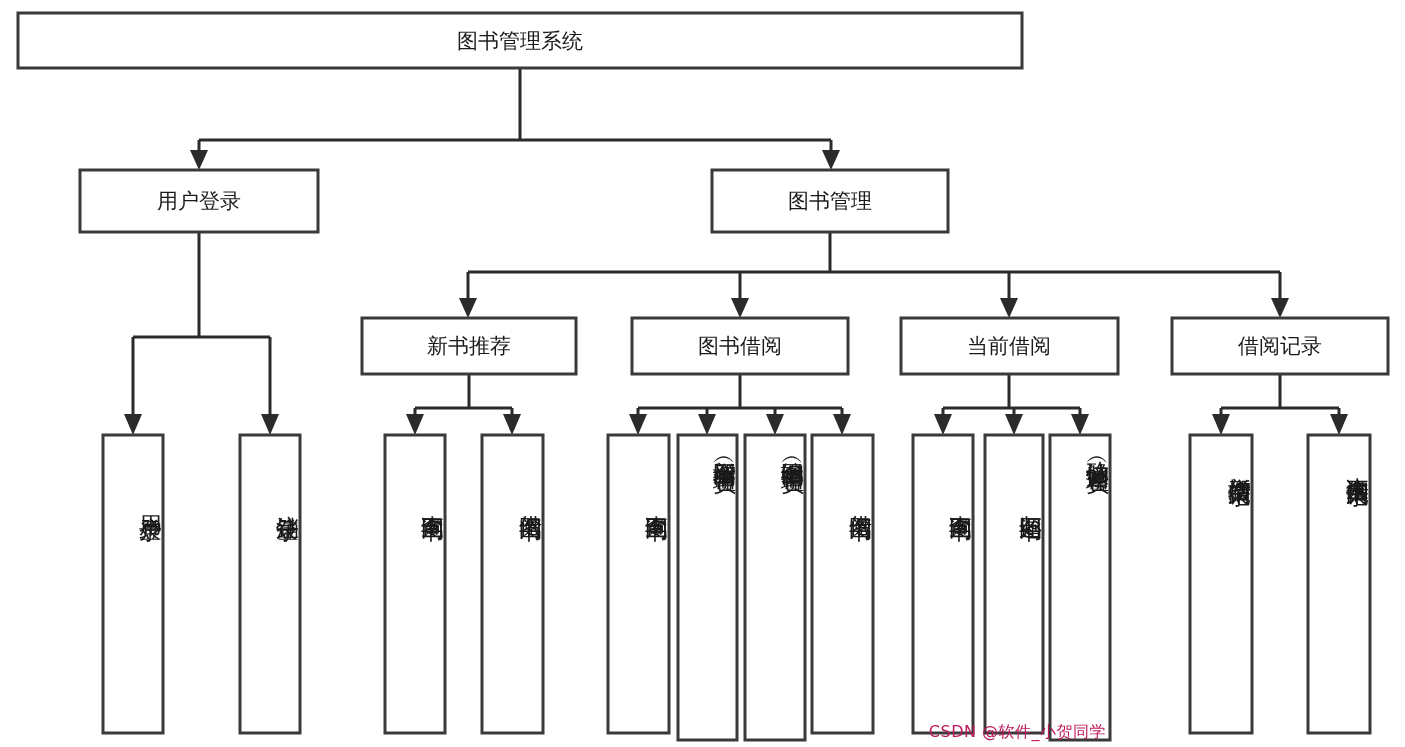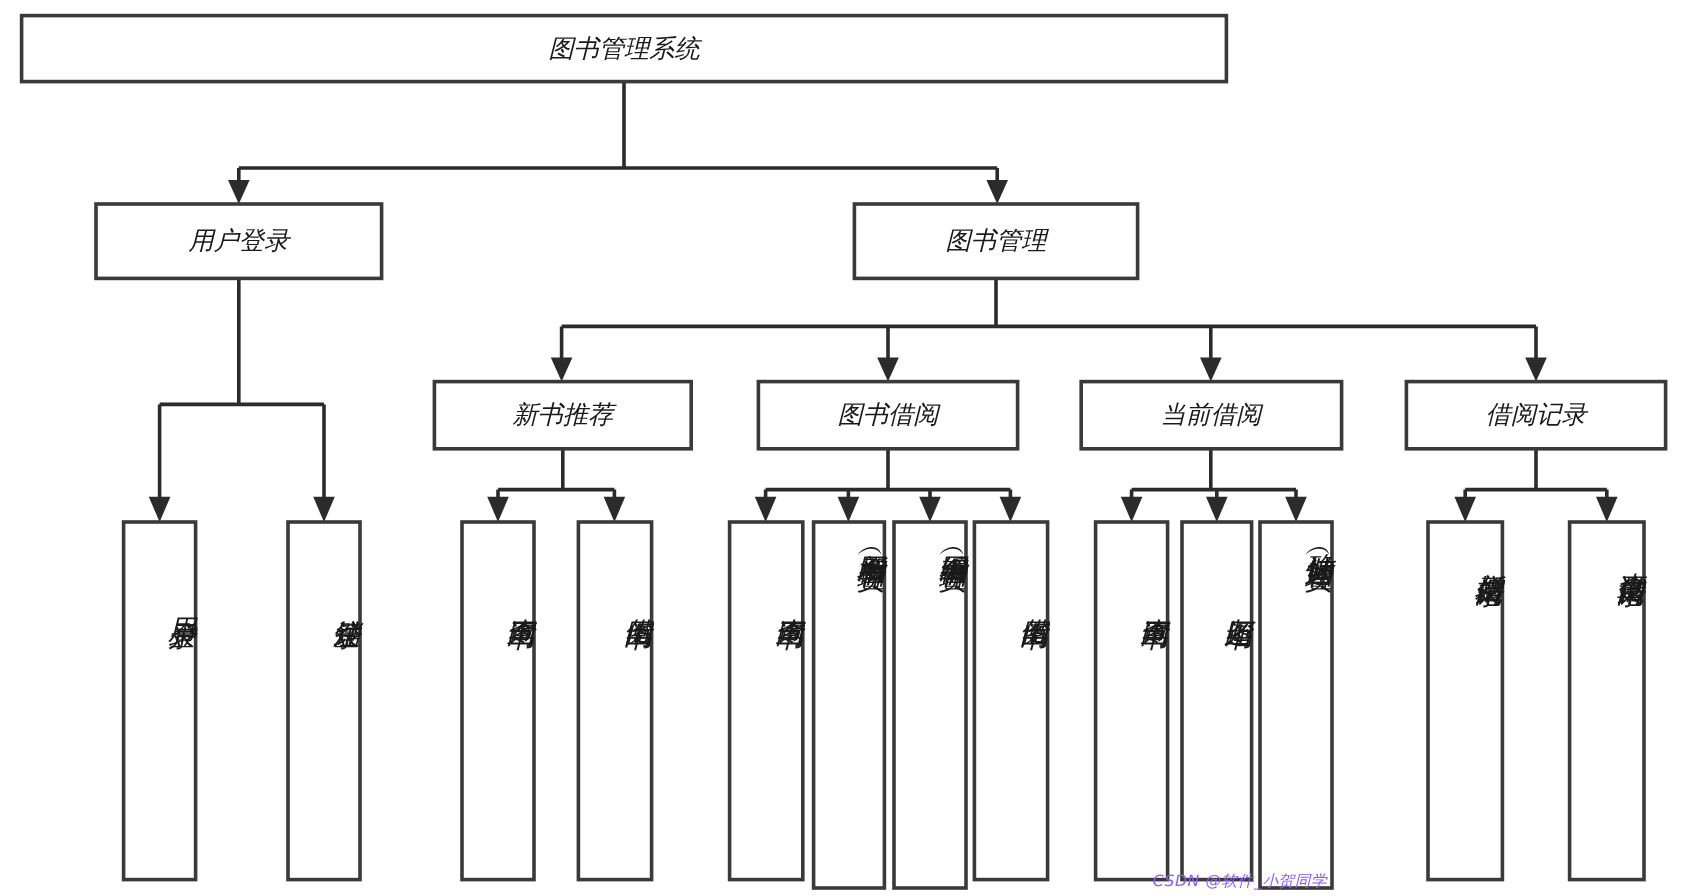--- a/index.html
+++ b/index.html
@@ -11,21 +11,20 @@
     width: 1405px;
     height: 747px;
     font-family: "DejaVu Sans", "Liberation Sans", sans-serif;
     overflow: hidden;
     position: relative;
   }
   #diagram-root {
     position: relative;
     width: 1114px;
     height: 747px;
-    font-style: italic;
   }
   svg#tree-svg {
     position: absolute;
     left: 0;
     top: 0;
     width: 1405px;
     height: 747px;
     display: block;
   }
   .node-box {
@@ -60,22 +59,22 @@
     letter-spacing: 1.5px;
     text-align: center;
     white-space: nowrap;
     pointer-events: none;
   }
   .watermark {
     position: absolute;
     right: 8px;
     bottom: 4px;
     font-family: "DejaVu Sans", "Liberation Sans", sans-serif;
-    font-size: 13px;
-    color: #8b5cf6;
+    font-size: 16px;
+    color: #be185d;
     white-space: nowrap;
     letter-spacing: 0.5px;
   }
 </style>
 </head>
 <body>
 
 <div id="diagram-root">
 
   <svg id="tree-svg" viewBox="0 0 1405 747">

